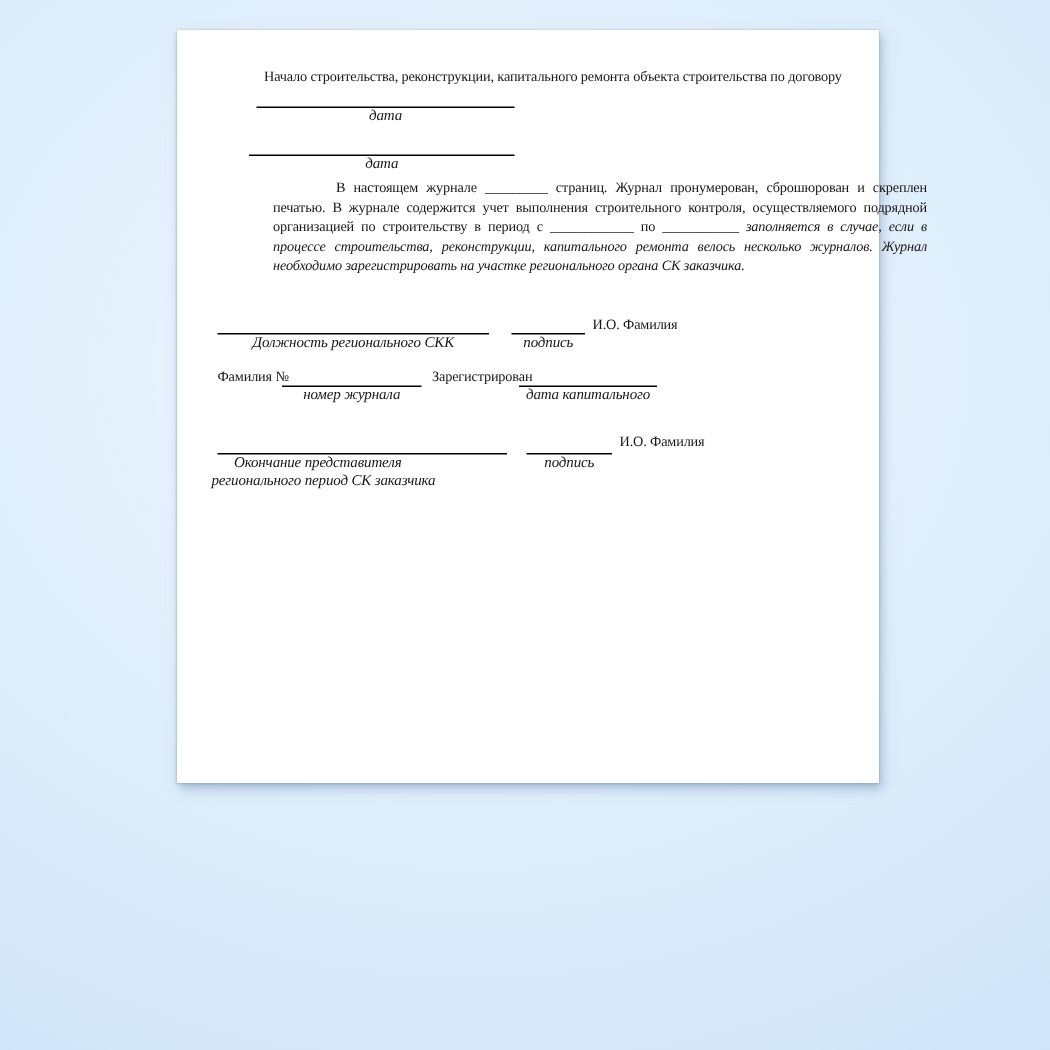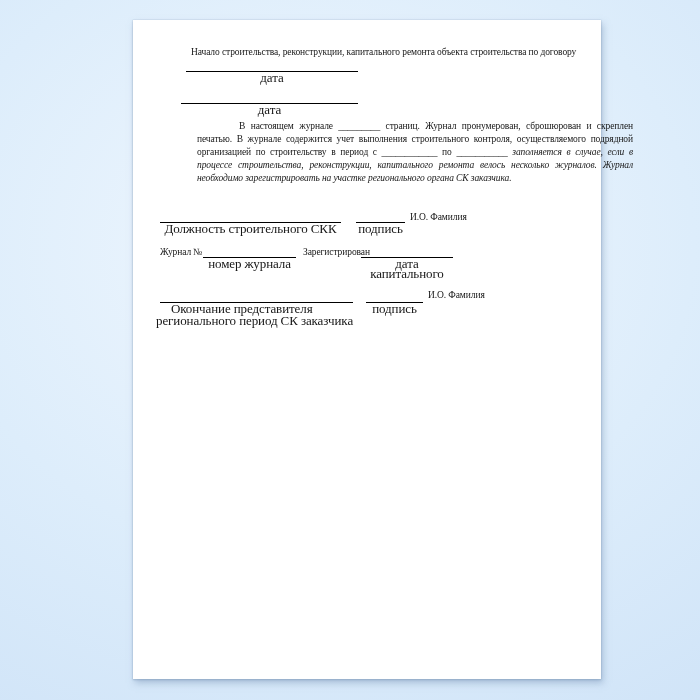--- a/index.html
+++ b/index.html
@@ -10,24 +10,24 @@
     width: 700px;
     height: 700px;
     position: relative;
     overflow: hidden;
     background: radial-gradient(120% 100% at 45% 35%, #f0f7fe 0%, #ddedfb 45%, #c9dff6 100%);
     font-family: "Liberation Serif", "DejaVu Serif", serif;
     color: #161616;
   }
   .page {
     position: absolute;
-    left: 133px;
+    left: 118px;
     top: 20px;
     width: 468px;
-    height: 659px;
+    height: 502px;
     background: #ffffff;
     box-shadow: 2px 4px 7px rgba(122,149,184,0.5),
                 0 1px 2px rgba(122,149,184,0.45),
                 0 0 1px rgba(120,140,170,0.5);
   }
   .abs { position: absolute; }
   .txt {
     font-size: 9.5px;
     line-height: 13px;
     letter-spacing: -0.1px;
@@ -38,22 +38,23 @@
     text-align: justify;
   }
   .indent1 { text-indent: 42px; }
   .indent2 { text-indent: 30px; }
   .para { text-align: justify; margin-left: 48px; }
   .it { font-style: italic; }
   .uline {
     border-bottom: 1px solid #000;
   }
   .hint {
-    font-size: 13px;
+    font-size: 10px;
     line-height: 10px;
+    font-style: italic;
     letter-spacing: -0.1px;
   }
   .hint.center { text-align: center; }
 </style>
 </head>
 <body>
 
 <div class="page">
 
   <div class="abs txt h-line indent1" style="top:26px;">Начало строительства, реконструкции, капитального ремонта объекта строительства по договору</div>
@@ -65,24 +66,24 @@
   <div class="abs uline" style="top:72px; left:48px; width:177px; height:11px;"></div>
   <div class="abs hint center" style="top:85px; left:48px; width:177px;">дата</div>
 
   <div class="abs txt para indent1" style="top:100px; left:16px; width:436px;">
     <span>В настоящем журнале _________ страниц. Журнал пронумерован, сброшюрован и скреплен печатью. В журнале содержится учет выполнения строительного контроля, осуществляемого подрядной организацией по строительству в период с ____________ по ___________ </span><span class="it">заполняется в случае, если в процессе строительства, реконструкции, капитального ремонта велось несколько журналов. Журнал необходимо зарегистрировать на участке регионального органа СК заказчика.</span>
   </div>
 
   <div class="abs uline" style="top:191px; left:27px; width:181px; height:11px;"></div>
   <div class="abs uline" style="top:191px; left:223px; width:49px; height:11px;"></div>
   <div class="abs txt" style="top:191px; left:277px;">И.О. Фамилия</div>
-  <div class="abs hint center" style="top:204px; left:27px; width:181px;">Должность строительного СКК</div>
+  <div class="abs hint center" style="top:204px; left:27px; width:181px;">Должность регионального СКК</div>
   <div class="abs hint center" style="top:204px; left:223px; width:49px;">подпись</div>
 
-  <div class="abs txt" style="top:226px; left:27px;">Журнал №</div>
+  <div class="abs txt" style="top:226px; left:27px;">Фамилия №</div>
   <div class="abs uline" style="top:226px; left:70px; width:93px; height:11px;"></div>
   <div class="abs txt" style="top:226px; left:170px;">Зарегистрирован</div>
   <div class="abs uline" style="top:226px; left:228px; width:92px; height:11px;"></div>
   <div class="abs hint center" style="top:239px; left:70px; width:93px;">номер журнала</div>
   <div class="abs hint center" style="top:239px; left:228px; width:92px;">дата капитального</div>
 
   <div class="abs uline" style="top:271px; left:27px; width:193px; height:11px;"></div>
   <div class="abs uline" style="top:271px; left:233px; width:57px; height:11px;"></div>
   <div class="abs txt" style="top:269px; left:295px;">И.О. Фамилия</div>
   <div class="abs hint" style="top:284px; left:38px;">Окончание представителя</div>

